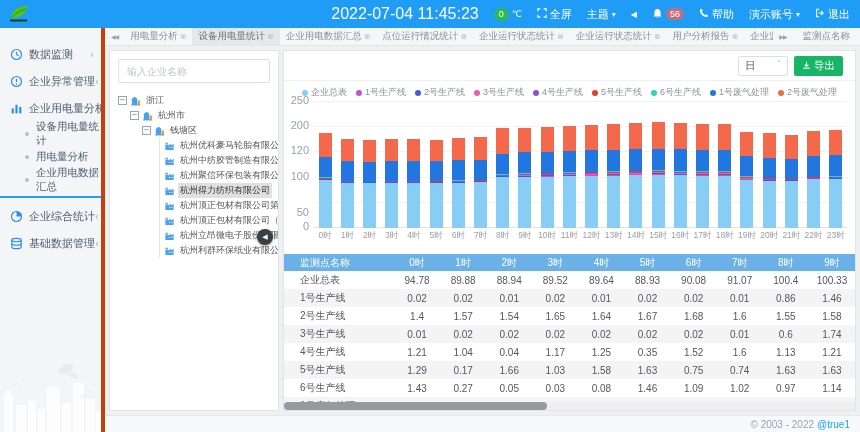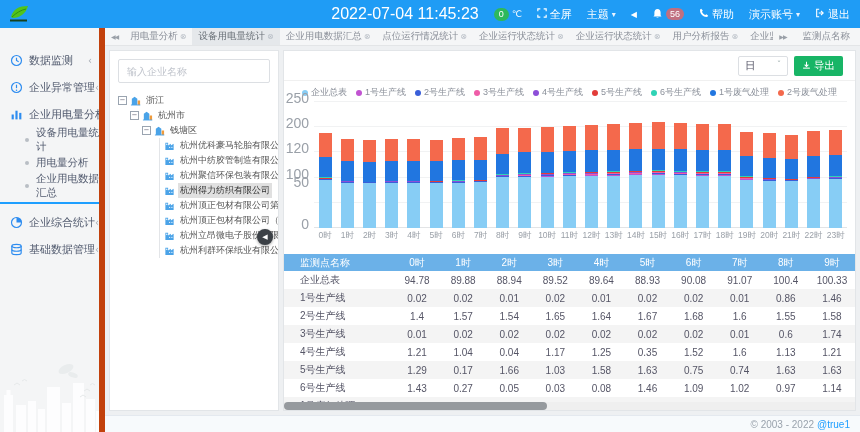--- a/index.html
+++ b/index.html
@@ -18,21 +18,21 @@
   .temp-badge{background:#2eb85c;border-radius:8px;min-width:15px;height:13px;line-height:13px;
     text-align:center;font-size:9px;padding:0 3px;}
   .temp-unit{font-size:9px;}
   .caret{font-size:8px;color:#eaf4ff;}
   .bell-badge{background:#c06f80;border-radius:7px;padding:0 4px;font-size:9px;height:12px;line-height:12px;color:#fff;}
   .mini{font-size:8px;}
 
   
   .body-row{display:flex;height:404px;}
   .sidebar{width:105px;background:#f4f5f6;position:relative;flex-shrink:0;
-    border-right:6px solid #c2410c;padding-top:19px;overflow:hidden;}
+    border-right:4px solid #c2410c;padding-top:13px;overflow:hidden;}
   .right-col{flex:1;display:flex;flex-direction:column;min-width:0;}
 
   
   .menu-item{height:27px;display:flex;align-items:center;padding-left:10px;color:#515a6e;
     font-size:11px;cursor:pointer;}
   .mi-icon{width:14px;height:14px;margin-right:5px;display:inline-flex;flex-shrink:0;}
   .mi-label{white-space:nowrap;}
   .menu-chevron{margin-left:auto;margin-right:7px;color:#a8adb5;font-size:10px;}
   .submenu-item{height:23px;display:flex;align-items:center;padding-left:25px;font-size:10.5px;color:#515a6e;cursor:pointer;}
   .submenu-dot{width:4px;height:4px;border-radius:2px;background:#b9bec5;margin-right:7px;flex-shrink:0;}
@@ -83,21 +83,21 @@
   .export-btn{height:20px;background:#18b566;color:#fff;border:none;border-radius:2px;font-size:10.5px;
     display:flex;align-items:center;gap:3px;padding:0 8px;cursor:pointer;}
 
   .legend{display:flex;justify-content:center;gap:9px;font-size:9px;color:#8a8f99;margin:5px 4px 1px;}
   .legend-item{display:flex;align-items:center;gap:3px;cursor:pointer;white-space:nowrap;}
   .legend-dot{width:6px;height:6px;border-radius:3px;flex-shrink:0;}
 
   .chart-area{margin:2px 8px 0 4px;flex-shrink:0;}
   .chart{display:flex;height:126px;}
   .y-axis{width:26px;position:relative;flex-shrink:0;}
-  .y-tick{position:absolute;right:5px;font-size:14px;color:#9aa0a8;transform:translateY(4px);margin-left:28px;}
+  .y-tick{position:absolute;right:5px;font-size:11px;color:#9aa0a8;transform:translateY(4px);margin-left:28px;}
   .plot{flex:1;position:relative;}
   .gridline{position:absolute;left:0;right:0;height:1px;background:#f1f2f3;}
   .gridline.zero{background:#e2e4e6;}
   .bars{position:absolute;left:0;right:0;top:0;bottom:0;display:flex;align-items:flex-end;}
   .bar-slot{flex:1;display:flex;justify-content:center;align-items:flex-end;height:100%;}
   .bar{width:13px;display:flex;flex-direction:column-reverse;}
   .seg{width:100%;}
   .x-axis{display:flex;height:14px;}
   .x-spacer{width:26px;flex-shrink:0;}
   .x-labels{flex:1;display:flex;}
@@ -506,21 +506,21 @@
             <span class="legend-item">
               <span class="legend-dot" style="background: rgb(244, 105, 76);"></span>
               <span>2号废气处理</span>
             </span>
           </div>
 
         <div class="chart-area">
           <div class="chart">
             <div class="y-axis">
                 <div class="y-tick" style="bottom: 0px;">0</div>
-                <div class="y-tick" style="bottom: 42px;">50</div>
+                <div class="y-tick" style="bottom: 14px;">50</div>
                 <div class="y-tick" style="bottom: 50.4px;">100</div>
                 <div class="y-tick" style="bottom: 75.6px;">120</div>
                 <div class="y-tick" style="bottom: 100.8px;">200</div>
                 <div class="y-tick" style="bottom: 126px;">250</div>
               </div>
             <div class="plot">
               <div class="gridline zero" style="bottom: 0px;"></div>
                 <div class="gridline" style="bottom: 25.2px;"></div>
                 <div class="gridline" style="bottom: 50.4px;"></div>
                 <div class="gridline" style="bottom: 75.6px;"></div>

